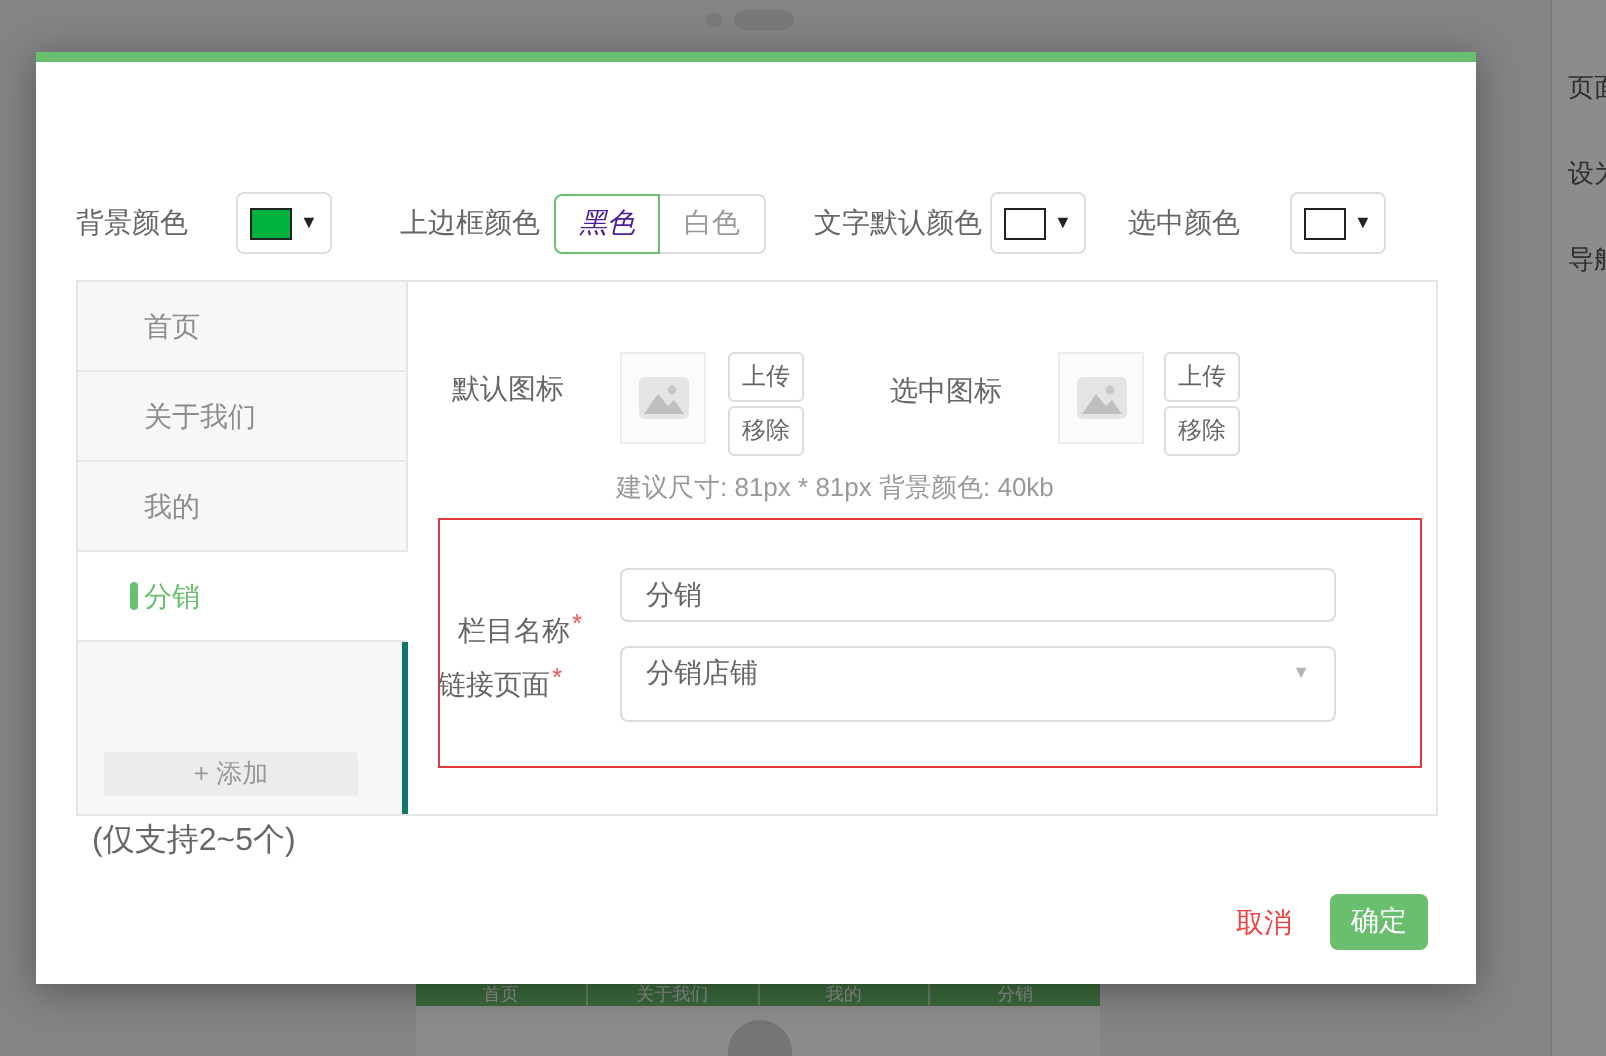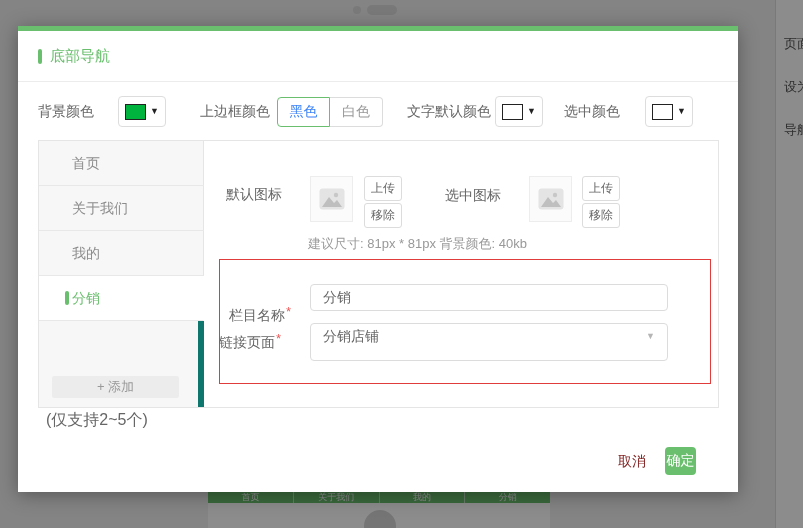--- a/index.html
+++ b/index.html
@@ -44,21 +44,21 @@
   .toggle-black { border-radius:4px 0 0 4px; }
   .toggle-white { border-left:none; border-radius:0 4px 4px 0; }
 
   
   .panel { position:absolute; left:20px; top:114px; width:681px; height:268px; border:1px solid #e5e5e5; background:#fff; }
   .tab { position:absolute; left:0; width:165px; height:45px; line-height:44px; padding-left:33px; font-size:14px; color:#8c8c8c; background:#f7f7f7; border-bottom:1px solid #e8e8e8; border-right:1px solid #e5e5e5; cursor:pointer; }
   .tab-0 { top:0; } .tab-1 { top:45px; } .tab-2 { top:90px; } .tab-3 { top:135px; }
   .tab.selected { background:#fff; border-right:1px solid #fff; }
   .tab-accent { position:absolute; left:26px; top:15px; width:4px; height:14px; border-radius:2px; display:none; }
   .tab.selected .tab-accent { display:block; }
-  .tab-filler { position:absolute; left:0; top:180px; bottom:0; width:165px; background:#f7f7f7; border-right:6px solid #0f766e; }
+  .tab-filler { position:absolute; left:0; top:180px; bottom:0; width:165px; background:#f7f7f7; border-right:3px solid #0f766e; }
   .add-btn { position:absolute; left:13px; bottom:9px; width:127px; height:22px; background:#ececec; border:none; border-radius:2px; font-size:13px; color:#999; cursor:pointer; }
   .tabs-note { position:absolute; left:28px; top:384px; font-size:16px; color:#666; }
 
   
   .c-lbl { position:absolute; font-size:14px; color:#666; white-space:nowrap; }
   .lbl-dicon { left:187px; top:45px; }
   .lbl-sicon { left:406px; top:46px; }
   .ph { position:absolute; top:35px; width:43px; height:46px; background:#fbfbfb; border:1px solid #ededed; display:flex; align-items:center; justify-content:center; }
   .ph-1 { left:271px; } .ph-2 { left:490px; }
   .mini-btn { position:absolute; width:38px; height:25px; background:#fff; border:1px solid #dcdcdc; border-radius:3px; font-size:12px; color:#666; cursor:pointer; }
@@ -70,22 +70,22 @@
   .red-box { position:absolute; left:180px; top:118px; width:492px; height:125px; border:1px solid; }
   .f-lbl { position:absolute; font-size:14px; color:#666; }
   .f-lbl .star { color:#f05a5a; font-size:13px; vertical-align:4px; margin-left:1px; }
   .lbl-name { left:190px; top:147px;margin-top:16px; }
   .lbl-link { left:180px; top:190px; }
   .text-input { position:absolute; left:271px; top:143px; width:358px; height:27px; border:1px solid #dcdcdc; border-radius:4px; padding-left:12px; font-size:14px; color:#666; background:#fff; font-family:inherit; }
   .select-box { position:absolute; left:271px; top:182px; width:358px; height:38px; border:1px solid #dcdcdc; border-radius:4px; background:#fff; font-size:14px; color:#666; line-height:25px; padding-left:12px; cursor:pointer; }
   .select-caret { position:absolute; right:12px; top:0; font-size:9px; color:#b5b5b5; line-height:25px; }
 
   
-  .cancel-btn { position:absolute; left:591px; top:424px; width:46px; height:24px; background:transparent; border:none; font-size:14px; color:#7f1d1d; cursor:pointer; }
-  .confirm-btn { position:absolute; left:647px; top:421px; width:31px; height:28px; border:none; border-radius:4px; font-size:14px; color:#fff; cursor:pointer; }
+  .cancel-btn { position:absolute; left:591px; top:424px; width:46px; height:24px; background:transparent; border:none; font-size:14px; color:#ef4444; cursor:pointer; }
+  .confirm-btn { position:absolute; left:647px; top:421px; width:49px; height:28px; border:none; border-radius:4px; font-size:14px; color:#fff; cursor:pointer; }
 </style>
 </head>
 <body>
 
 <div class="page">
   <span class="mini-dot"></span>
   <span class="mini-pill"></span>
 
   <div class="right-panel">
     <div class="rp-item rp-0">页面</div>
@@ -101,36 +101,32 @@
     <span class="bn-item">我的</span>
     <span class="bn-item">分销</span>
   </div>
 </div>
 
 <div class="overlay"></div>
 
 <div class="modal">
   <div class="topbar" style="background: rgb(106, 191, 110);"></div>
 
-  <div class="header">
-    <span class="title-accent" style="background: rgb(106, 191, 110);"></span>
-    <span class="title" style="color: rgb(106, 191, 110);">底部导航</span>
-  </div>
 
   <span class="close-btn">×</span>
 
   <span class="lbl lbl-bg">背景颜色</span>
   <div class="picker picker-1">
     <span class="swatch" style="background: rgb(0, 179, 62);"></span>
     <span class="caret-dn">▼</span>
   </div>
 
   <span class="lbl lbl-border">上边框颜色</span>
   <div class="btn-group">
-    <div class="toggle-btn toggle-black" style="border-color: rgb(106, 191, 110); color: #3b82f6;">黑色</div>
+    <div class="toggle-btn toggle-black" style="border-color: rgb(106, 191, 110); color: #4c1d95; font-style: italic;">黑色</div>
     <div class="toggle-btn toggle-white">白色</div>
   </div>
 
   <span class="lbl lbl-text">文字默认颜色</span>
   <div class="picker picker-2">
     <span class="swatch" style="background: rgb(255, 255, 255);"></span>
     <span class="caret-dn">▼</span>
   </div>
 
   <span class="lbl lbl-sel">选中颜色</span>

